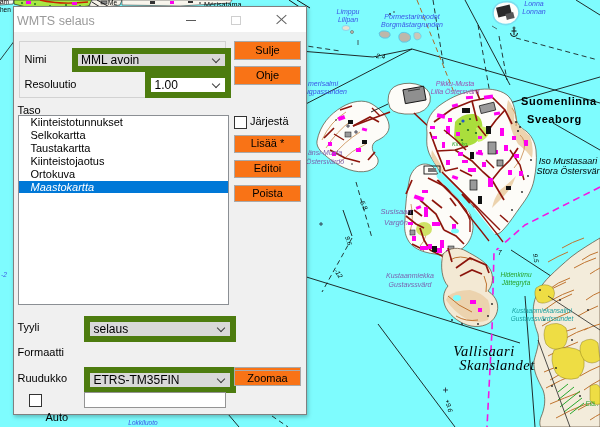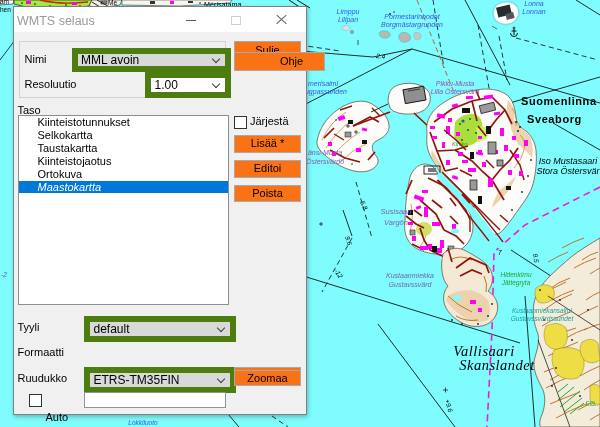--- a/index.html
+++ b/index.html
@@ -15,21 +15,21 @@
 .cl:before{transform:rotate(42deg);}
 .cl:after{transform:rotate(-42deg);}
 .grp{position:absolute;left:5px;top:33.5px;width:205px;height:55px;border:1px solid #d2d2d2;}
 .lbl{position:absolute;font-size:11px;color:#000;white-space:nowrap;}
 .cmb{position:absolute;background:#d9d9d9;border:6px solid #4d7c0f;font-size:12px;color:#000;}
 .cmb .tx{position:absolute;left:3.5px;top:50%;transform:translateY(-50%);white-space:nowrap;}
 .chv{position:absolute;right:6px;top:50%;width:5px;height:5px;margin-top:-4px;border-right:1px solid #3c3c3c;border-bottom:1px solid #3c3c3c;transform:rotate(45deg);}
 .btn{position:absolute;left:220px;width:65px;background:#f97316;border:1px solid #a9a9a9;font-size:11px;color:#000;text-align:center;}
 .cb{position:absolute;width:11px;height:11px;background:#fff;border:1px solid #333;}
 .lst{position:absolute;left:3.5px;top:107.5px;width:209px;height:188px;background:#fff;border:1px solid #8b8f94;font-size:11px;line-height:12.9px;color:#000;padding-top:0.5px;box-sizing:content-box;}
-.lst div{padding-left:19px;white-space:nowrap;overflow:hidden;}
+.lst div{padding-left:12px;white-space:nowrap;overflow:hidden;}
 .lst .sel{background:#0078d7;color:#fff;font-style:italic;}
 .fld{position:absolute;background:#fff;border:1px solid #949494;}
 </style>
 </head>
 <body>
 <svg id="map" width="600" height="427" viewBox="0 0 600 427">
 <rect x="0" y="0" width="600" height="427" fill="#7efcfe"></rect>
 <g>
 <polygon points="0,0 14,0 13,4 0,5" fill="#fbfbf7" stroke="#222" stroke-width="0.6"></polygon>
 <polygon points="14,0 92,0 89,6 62,9 30,8 14,4" fill="#a8e843" stroke="#222" stroke-width="0.7"></polygon>
@@ -382,29 +382,29 @@
  <div class="lbl" style="left:3.5px;top:97px;">Taso</div>
  <div class="lst">
   <div>Kiinteistotunnukset</div>
   <div>Selkokartta</div>
   <div>Taustakartta</div>
   <div>Kiinteistojaotus</div>
   <div>Ortokuva</div>
   <div class="sel">Maastokartta</div>
  </div>
  <div class="btn" style="top:34px;height:17px;line-height:17px;">Sulje</div>
- <div class="btn" style="top:45px;height:17px;line-height:17px;padding-left:24px;">Ohje</div>
+ <div class="btn" style="top:59px;height:17px;line-height:17px;">Ohje</div>
  <div class="cb" style="left:220px;top:109px;"></div>
  <div class="lbl" style="left:236px;top:108px;">Järjestä</div>
  <div class="btn" style="top:128px;height:15.5px;line-height:15.5px;">Lisää *</div>
  <div class="btn" style="top:153px;height:15.5px;line-height:15.5px;">Editoi</div>
  <div class="btn" style="top:177.5px;height:15.5px;line-height:15.5px;">Poista</div>
  <div class="lbl" style="left:3.5px;top:313.5px;">Tyyli</div>
  <div class="cmb" style="left:70px;top:308.5px;width:140px;height:14px;">
-      <span class="tx">default</span>
+      <span class="tx">selaus</span>
       <span class="chv"></span>
     </div>
  <div class="lbl" style="left:3.5px;top:338.5px;">Formaatti</div>
  <div class="lbl" style="left:3.5px;top:364.5px;">Ruudukko</div>
  <div class="cmb" style="left:70px;top:359.5px;width:140px;height:14px;">
       <span class="tx">ETRS-TM35FIN</span>
       <span class="chv"></span>
     </div>
  <div class="btn" style="top:359.5px;height:14px;line-height:14px;">Tallenna</div>
  <div class="cb" style="left:15px;top:387px;"></div>

